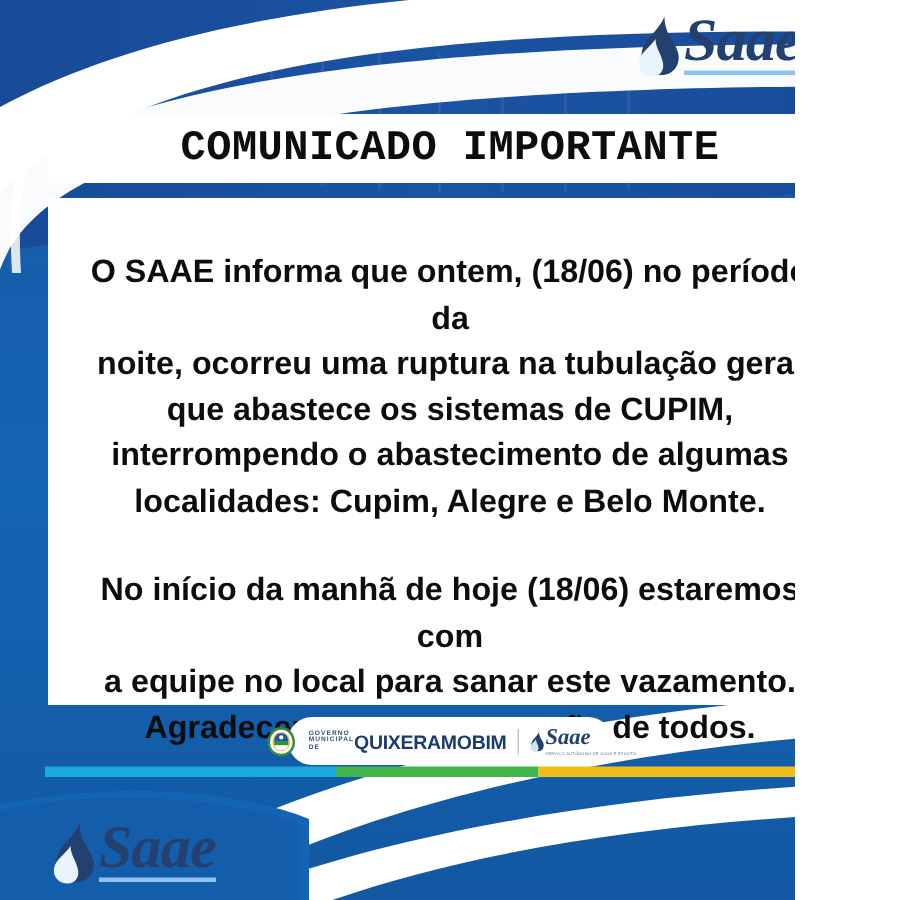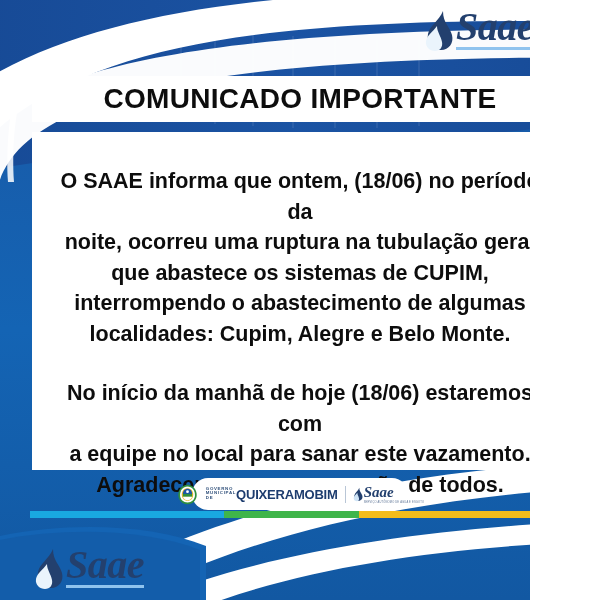--- a/index.html
+++ b/index.html
@@ -82,21 +82,21 @@
     top: 76px;
     width: 536px;
     height: 46px;
     background: #ffffff;
     display: flex;
     align-items: center;
     justify-content: center;
     box-sizing: border-box;
   }
   .title-text {
-    font-family: Liberation Sans, sans-serif;
+    font-family: Liberation Mono, monospace;
     font-weight: bold;
     font-size: 28px;
     color: #0d0d0d;
     letter-spacing: 0.3px;
     white-space: nowrap;
   }
 
   
   .body-card {
     position: absolute;

